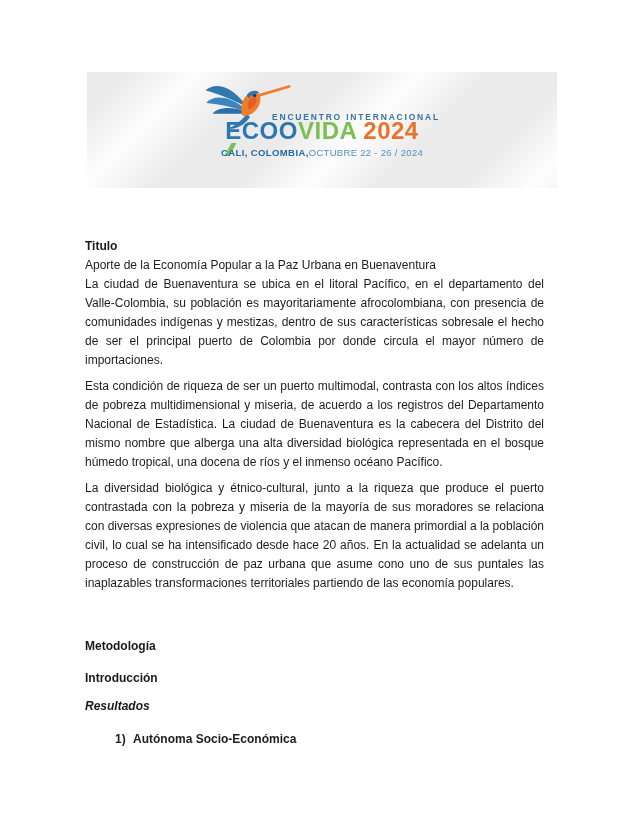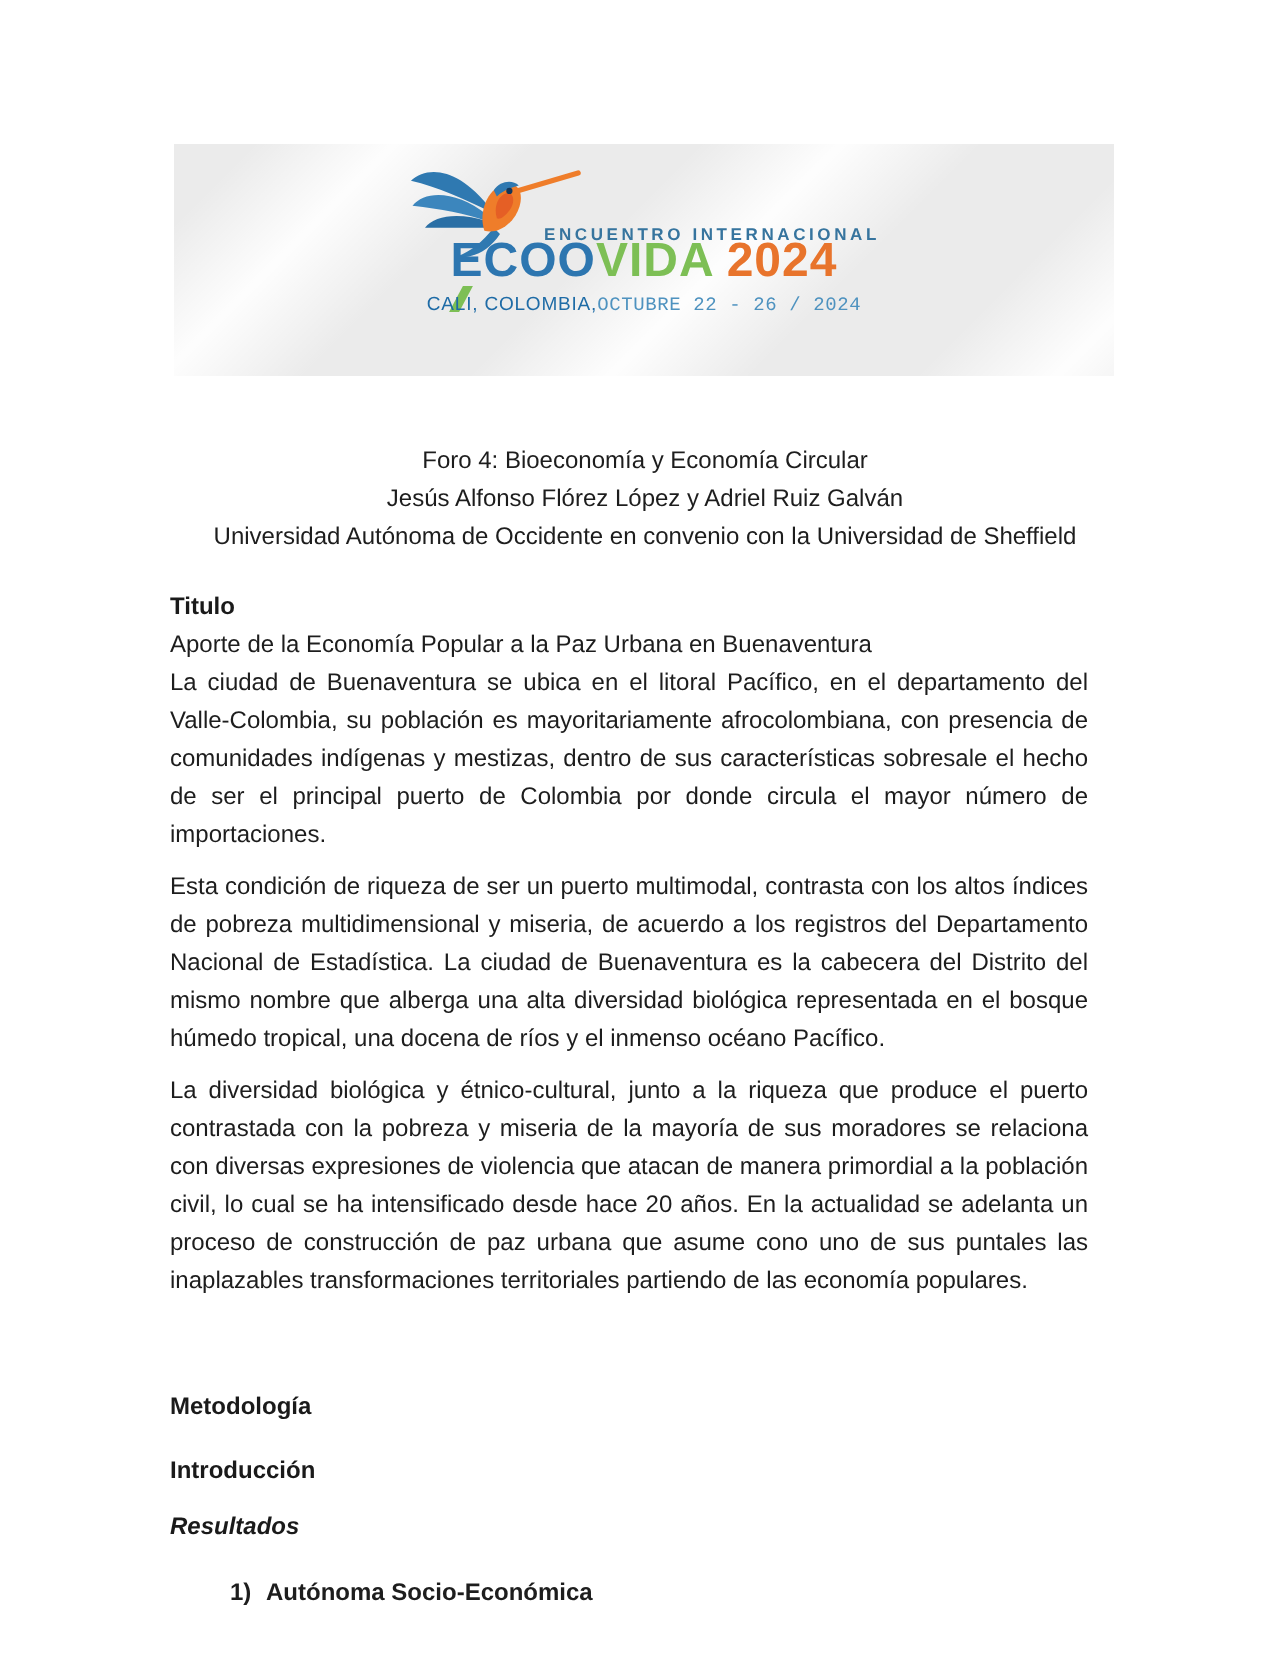--- a/index.html
+++ b/index.html
@@ -36,22 +36,22 @@
     font-size:24px; font-weight:800; letter-spacing:0.5px; line-height:26px;
     white-space:nowrap;
   }
   .wm-ecoo { color:var(--ecoo-blue,#2d76b0); }
   .wm-vida { color:var(--vida-green,#7dbf55); }
   .wm-year { color:var(--year-orange,#e8742c); margin-left:6px; }
   .subline {
     position:absolute; left:0; right:0; top:75px; text-align:center;
     font-size:9.5px; white-space:nowrap;
   }
-  .subline .loc  { font-weight:400; color:var(--location-blue,#1e6ba6); letter-spacing:0.4px; }
-  .subline .date { font-weight:400; color:var(--dates-blue,#4e92bf); letter-spacing:0.3px;font-family:Liberation Mono, monospace; }
+  .subline .loc  { font-weight:700; color:var(--location-blue,#1e6ba6); letter-spacing:0.4px; }
+  .subline .date { font-weight:400; color:var(--dates-blue,#4e92bf); letter-spacing:0.3px; }
   .green-slash {
     position:absolute; left:141px; top:71px; width:5px; height:13px;
     background:var(--vida-green,#7dbf55); transform:skewX(-28deg);
   }
 
   
   .content { padding:33px 84px 0 85px; font-size:12px; line-height:19px; }
   .center-head { text-align:center; }
   .center-head div { line-height:19px; }
   .label { font-weight:700; color:#1a1a1a; }
@@ -92,25 +92,20 @@
 
     <div class="wordmark"><span class="wm-ecoo">ECOO</span><span class="wm-vida">VIDA</span><span class="wm-year">2024</span></div>
 
     <span class="green-slash"></span>
 
     <div class="subline"><span class="loc">CALI, COLOMBIA,</span><span class="date">OCTUBRE 22 - 26 / 2024</span></div>
   </div>
 
   <div class="content">
 
-    <div class="center-head">
-      <div>Foro 4: Bioeconomía y Economía Circular</div>
-      <div>Jesús Alfonso Flórez López y Adriel Ruiz Galván</div>
-      <div>Universidad Autónoma de Occidente en convenio con la Universidad de Sheffield</div>
-    </div>
 
     <div class="label titulo-label">Titulo</div>
     <div>Aporte de la Economía Popular a la Paz Urbana en Buenaventura</div>
 
     <p class="body-par">La ciudad de Buenaventura se ubica en el litoral Pacífico, en el departamento del Valle-Colombia, su población es mayoritariamente afrocolombiana, con presencia de comunidades indígenas y mestizas, dentro de sus características sobresale el hecho de ser el principal puerto de Colombia por donde circula el mayor número de importaciones.</p>
     <p class="body-par">Esta condición de riqueza de ser un puerto multimodal, contrasta con los altos índices de pobreza multidimensional y miseria, de acuerdo a los registros del Departamento Nacional de Estadística. La ciudad de Buenaventura es la cabecera del Distrito del mismo nombre que alberga una alta diversidad biológica representada en el bosque húmedo tropical, una docena de ríos y el inmenso océano Pacífico.</p>
     <p class="body-par">La diversidad biológica y étnico-cultural, junto a la riqueza que produce el puerto contrastada con la pobreza y miseria de la mayoría de sus moradores se relaciona con diversas expresiones de violencia que atacan de manera primordial a la población civil, lo cual se ha intensificado desde hace 20 años.  En la actualidad se adelanta un proceso de construcción de paz urbana que asume cono uno de sus puntales las inaplazables transformaciones territoriales partiendo de las economía populares.</p>
 
     <div class="label metodo-label">Metodología</div>
     <div class="label intro-label">Introducción</div>

